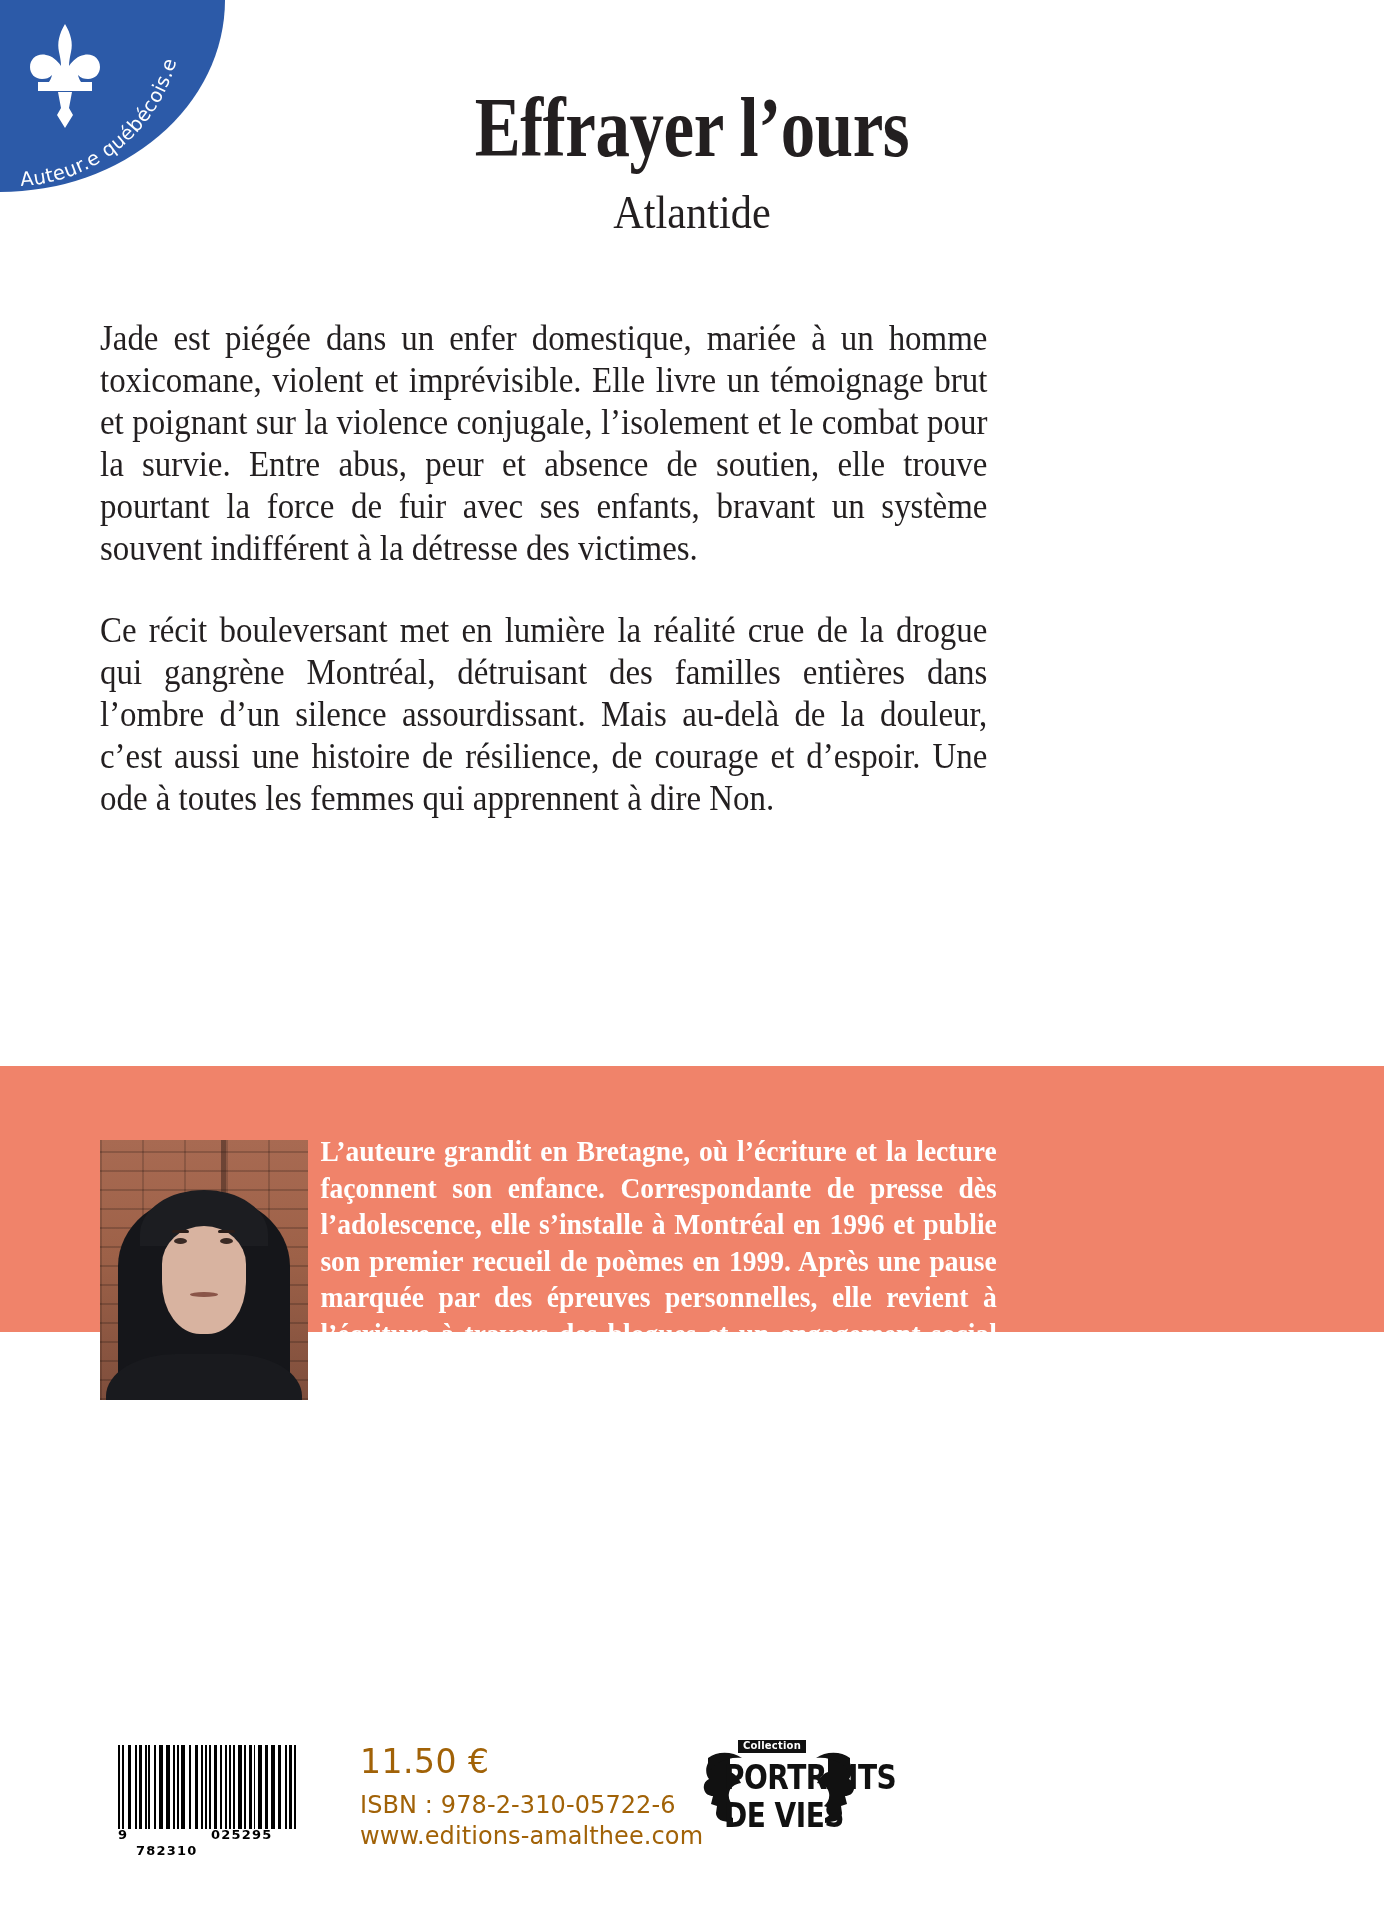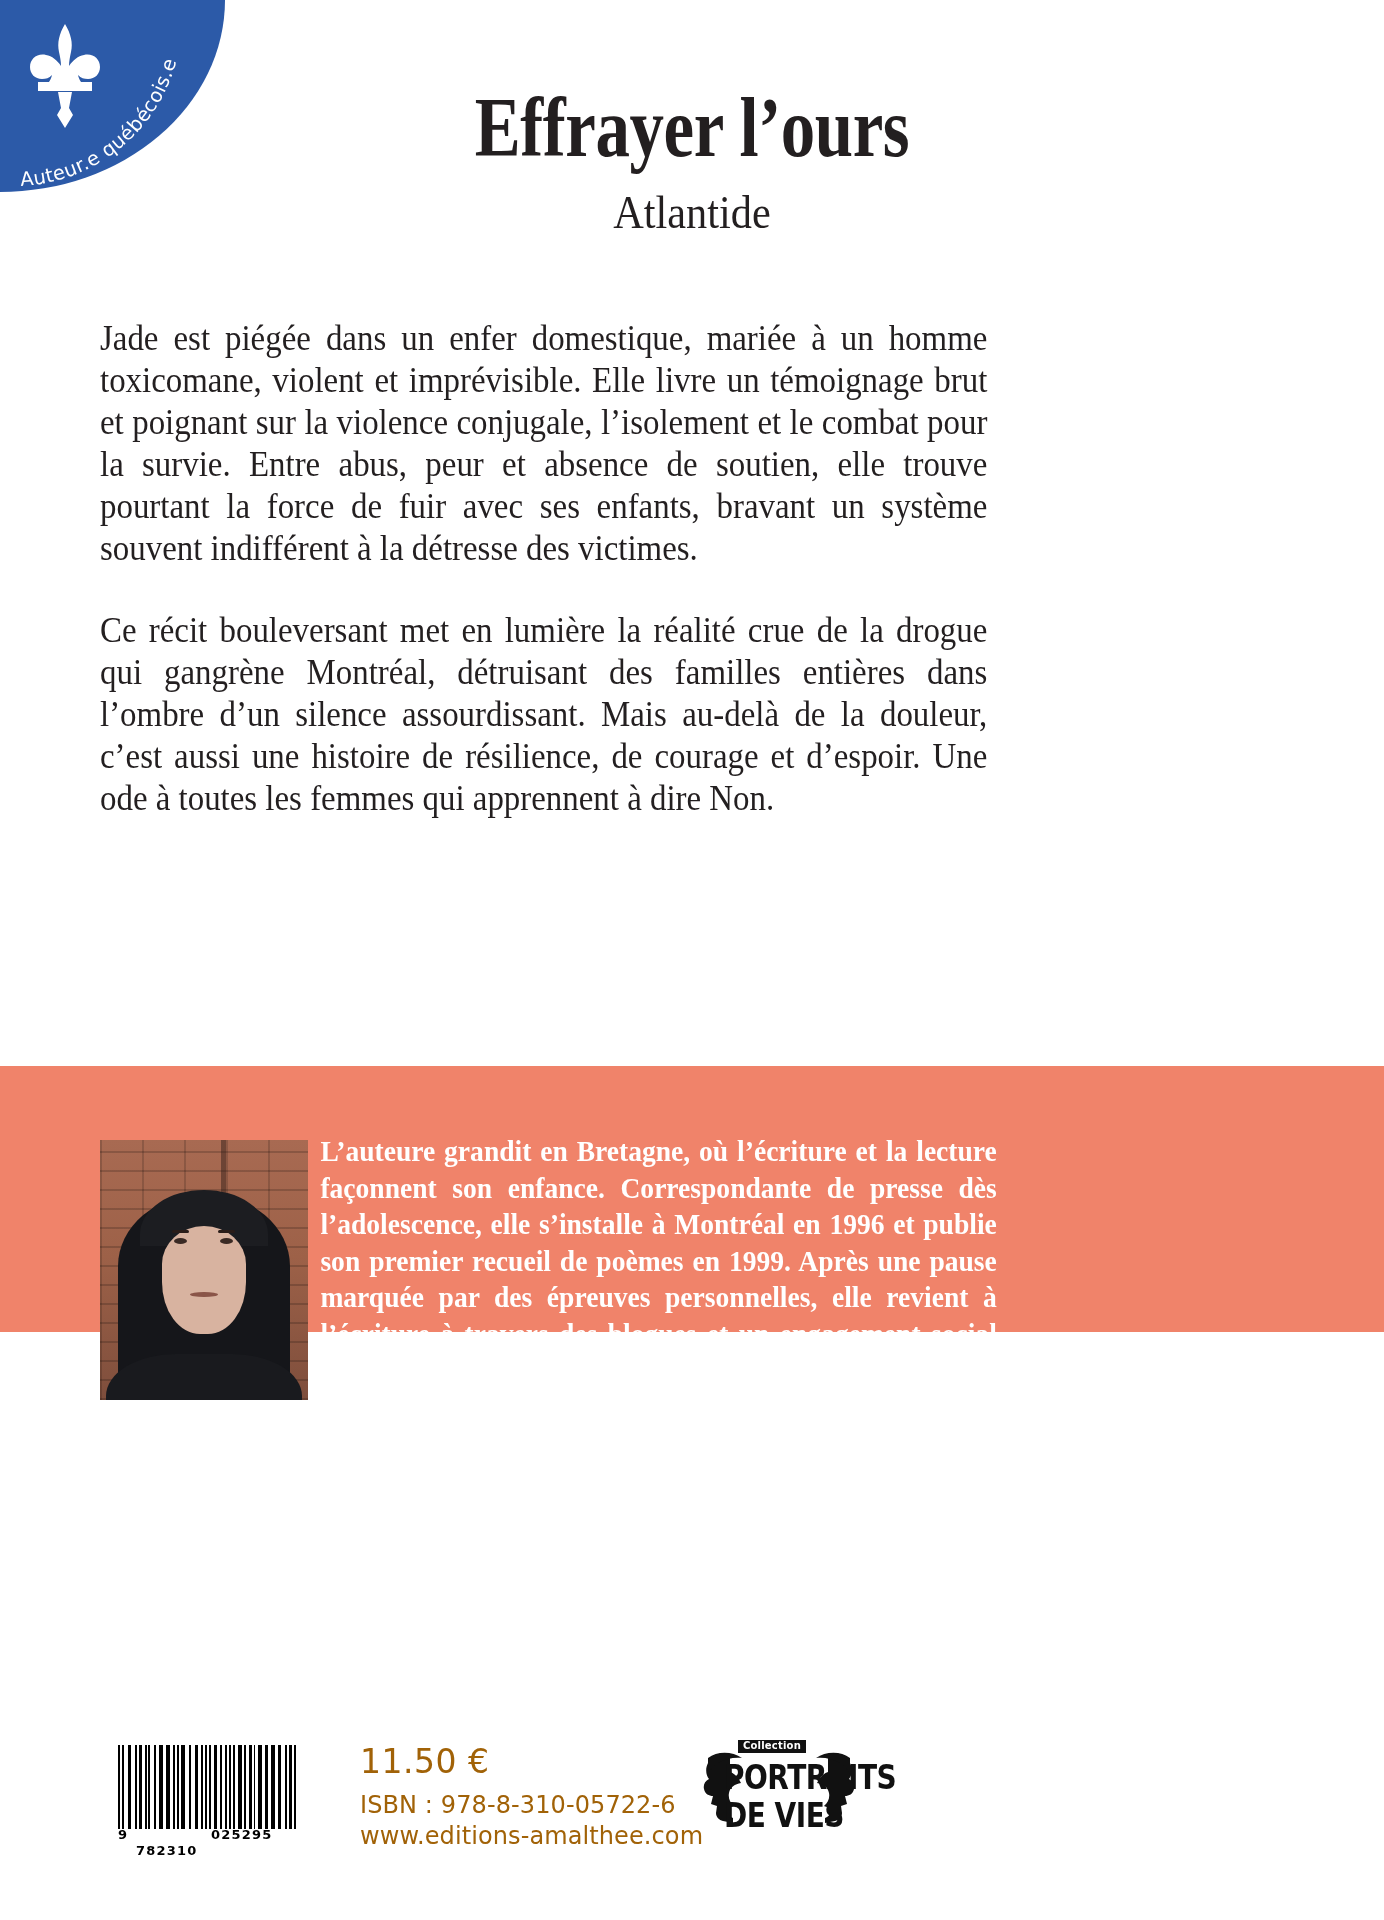--- a/index.html
+++ b/index.html
@@ -458,21 +458,21 @@
       </div>
     <div class="bc-digits">
       <span class="d-lead">9</span>
       <span class="d-left">782310</span>
       <span class="d-right">025295</span>
     </div>
   </div>
 
   <div class="pricing">
     <div class="price">11.50 €</div>
-    <div class="isbn">ISBN : 978-8-310-05722-6</div>
+    <div class="isbn">ISBN : 978-2-310-05722-6</div>
     <div class="site">www.editions-amalthee.com</div>
   </div>
 </div>
 
 <div class="collection-logo">
   <svg class="cl-face left" viewBox="0 0 46 96">
     <path fill="#111" d="M30 2c-9-3-18 2-22 9-3 6-2 12 1 16-4 2-6 6-5 10 1 5 5 7 9 7l-2 8 6 2-1 7c0 4 3 7 7 8l10 2V66c-3-1-5-3-5-6 0-4 3-5 6-6-4-3-6-8-5-13 1-6 6-9 12-10-3-6-7-10-11-11z"></path>
     <path fill="#111" d="M8 6C17-1 32-1 42 6c-8-1-17 1-24 5-5 3-8 7-10 11 0-6 0-12 0-16z"></path>
   </svg>
   <div class="cl-label">Collection</div>

